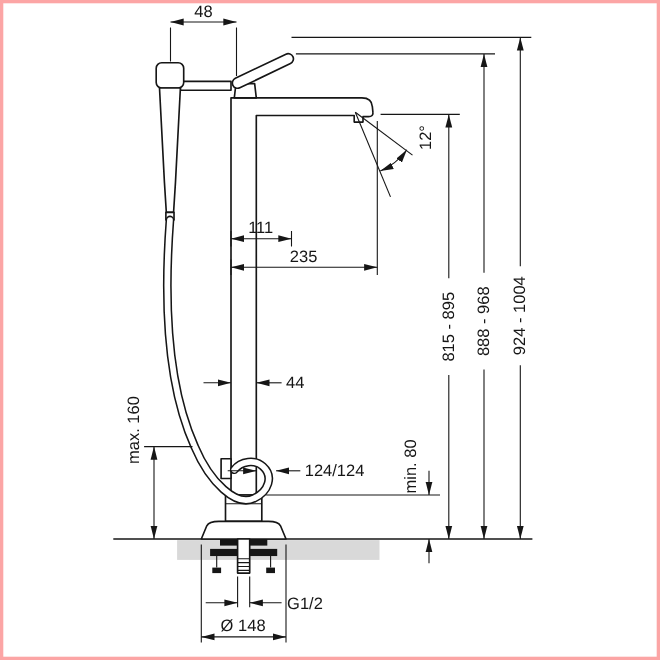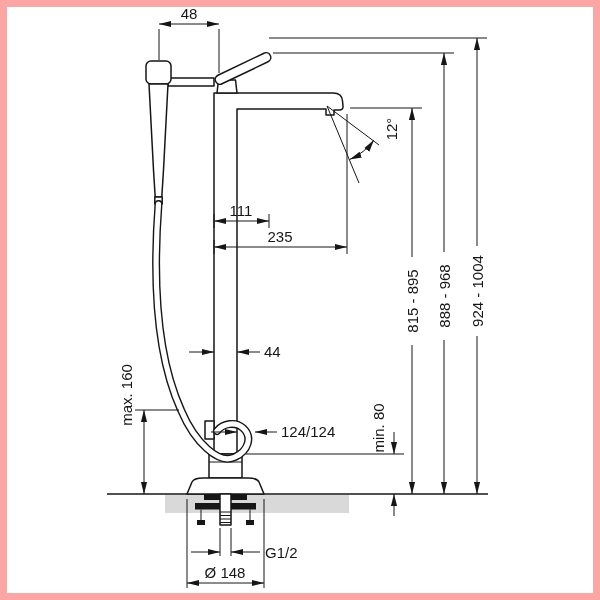--- a/index.html
+++ b/index.html
@@ -1,18 +1,18 @@
 <!DOCTYPE html>
 <html><head>
 <meta charset="utf-8">
 <style>
   html,body{margin:0;padding:0;background:#ffffff;}
   .stage{
     width:600px;height:600px;box-sizing:border-box;
-    border:7px solid #fca5a5;background:#ffffff;
+    border:3px solid #fca5a5;background:#ffffff;
     font-family:"Liberation Sans","DejaVu Sans",sans-serif;
   }
   svg{display:block;}
   svg text{
     font-family:"Liberation Sans","DejaVu Sans",sans-serif;
     font-size:15px;fill:#161616;
   }
   .ln{stroke:#161616;stroke-width:1;fill:none;}
   .flr{stroke:#161616;stroke-width:1.4;fill:none;}
   .out{stroke:#161616;stroke-width:1.5;fill:#ffffff;stroke-linejoin:round;}

